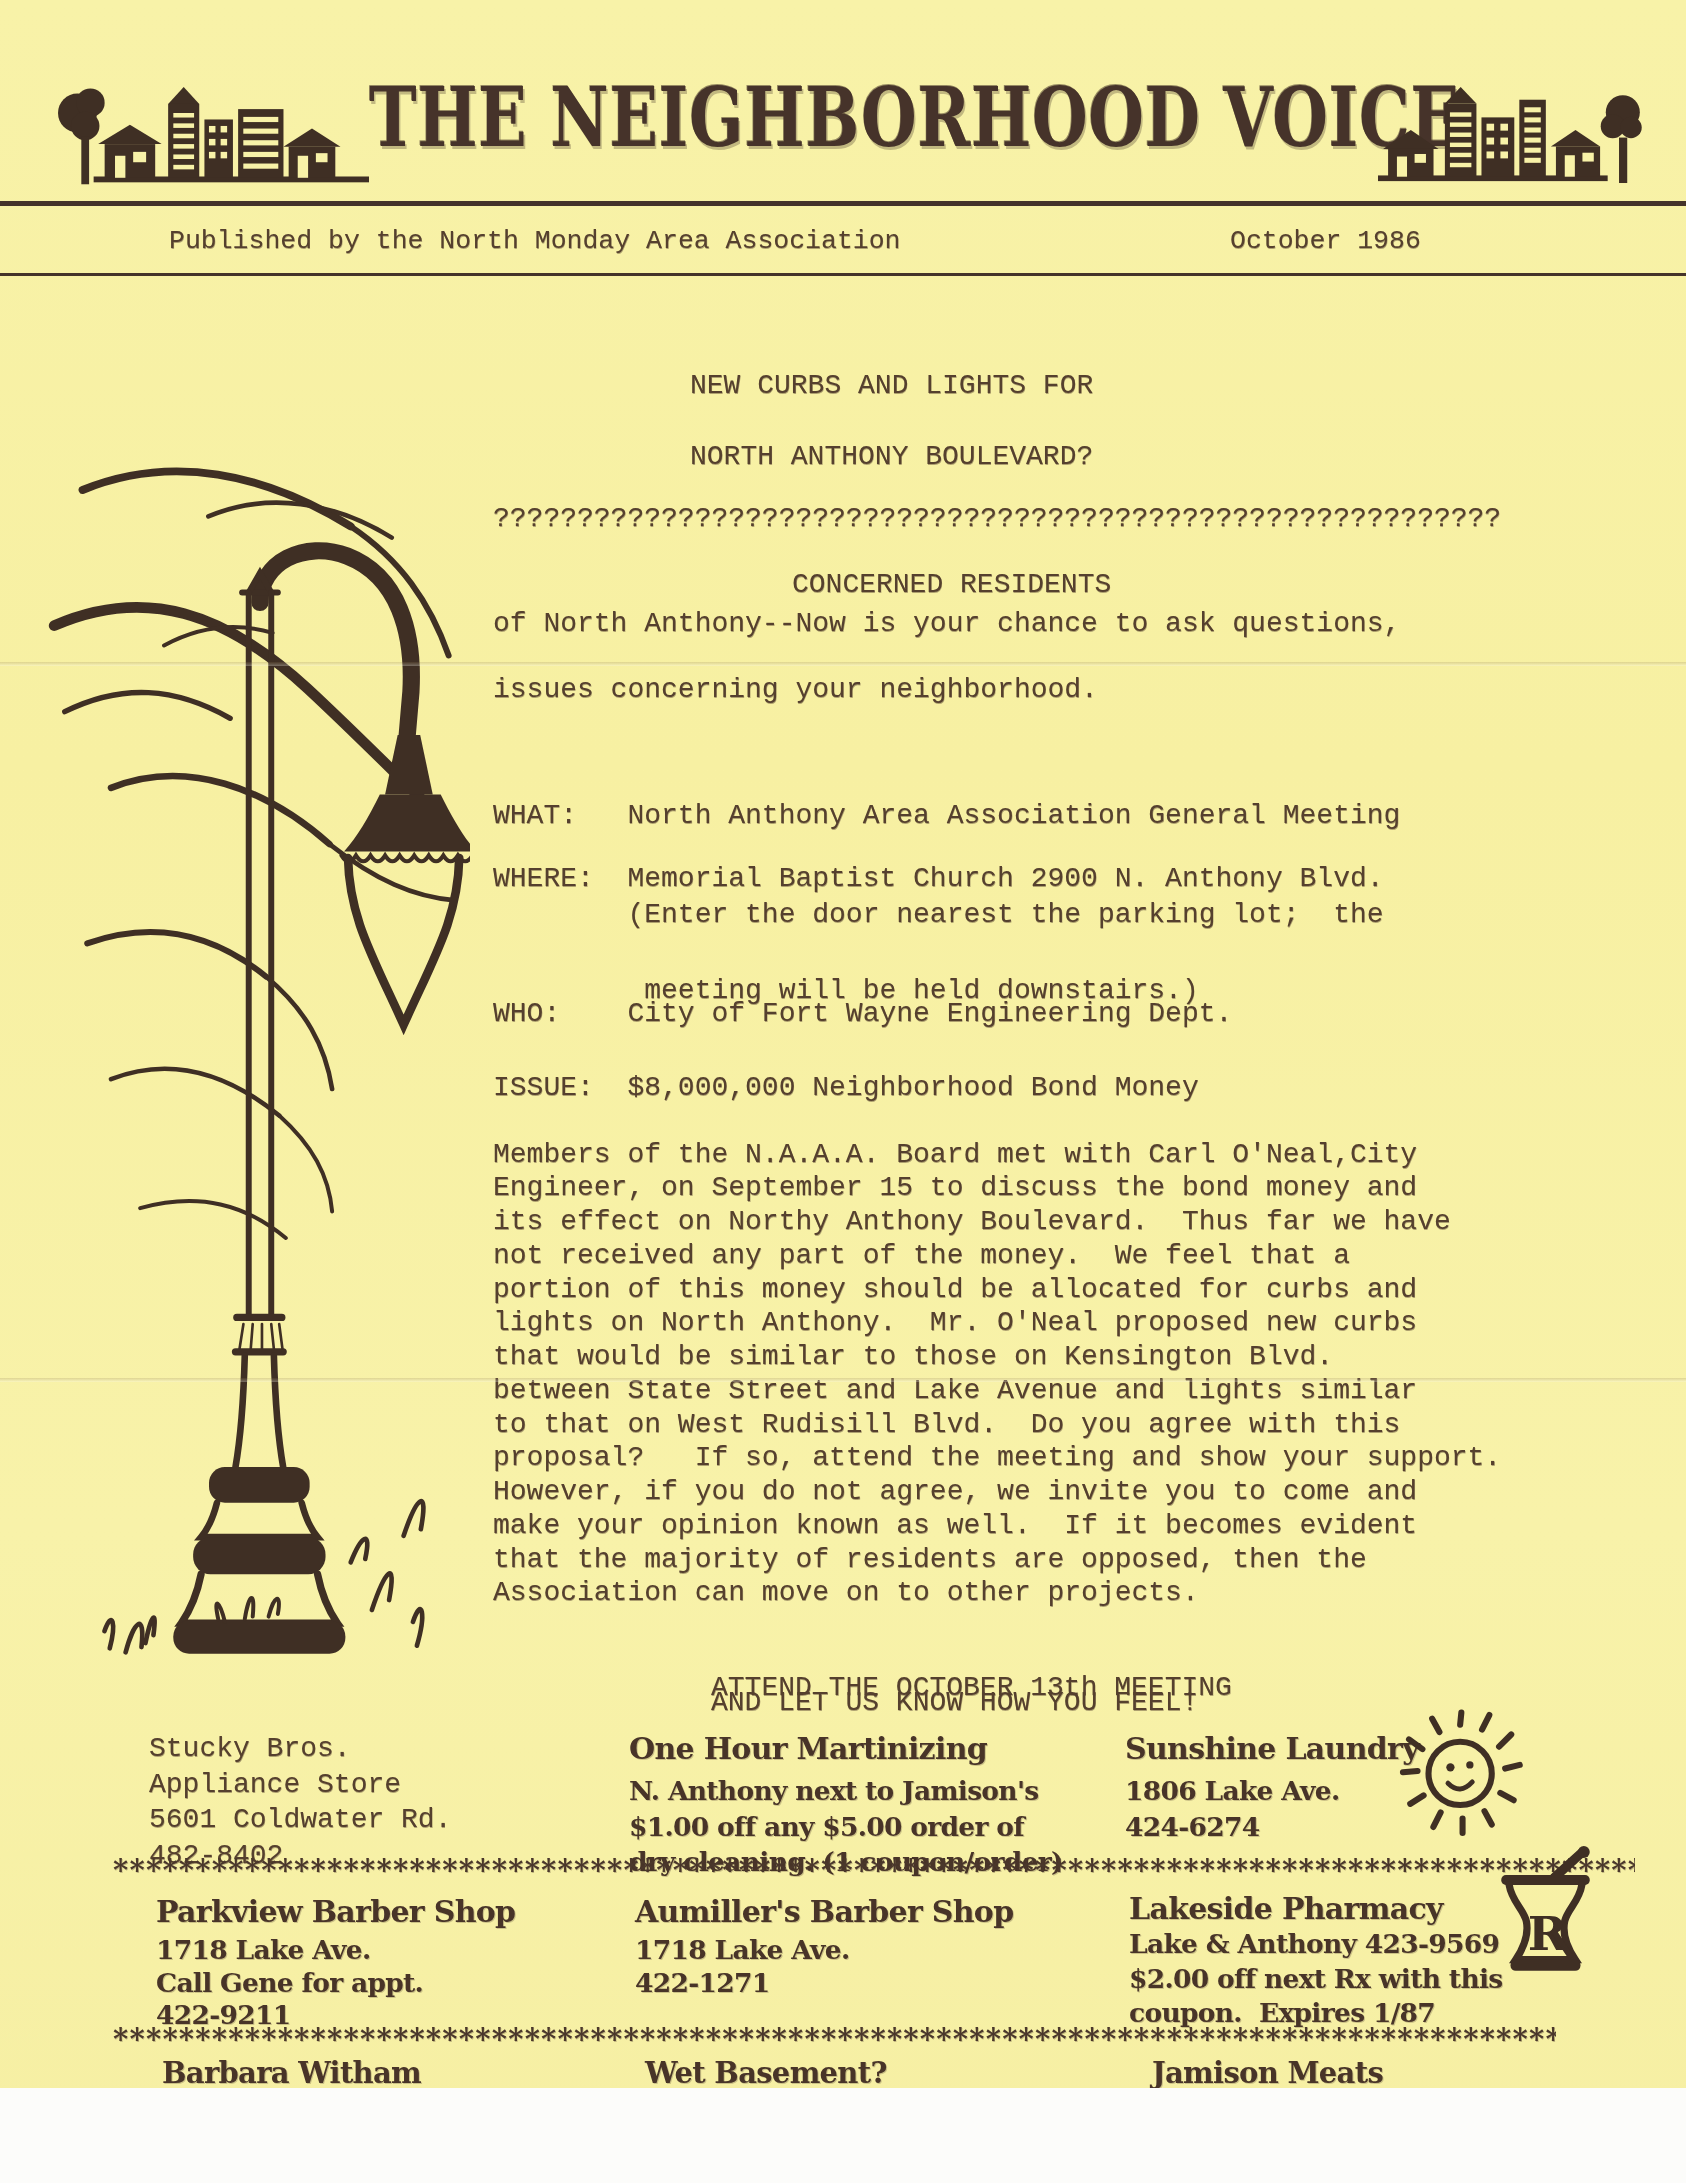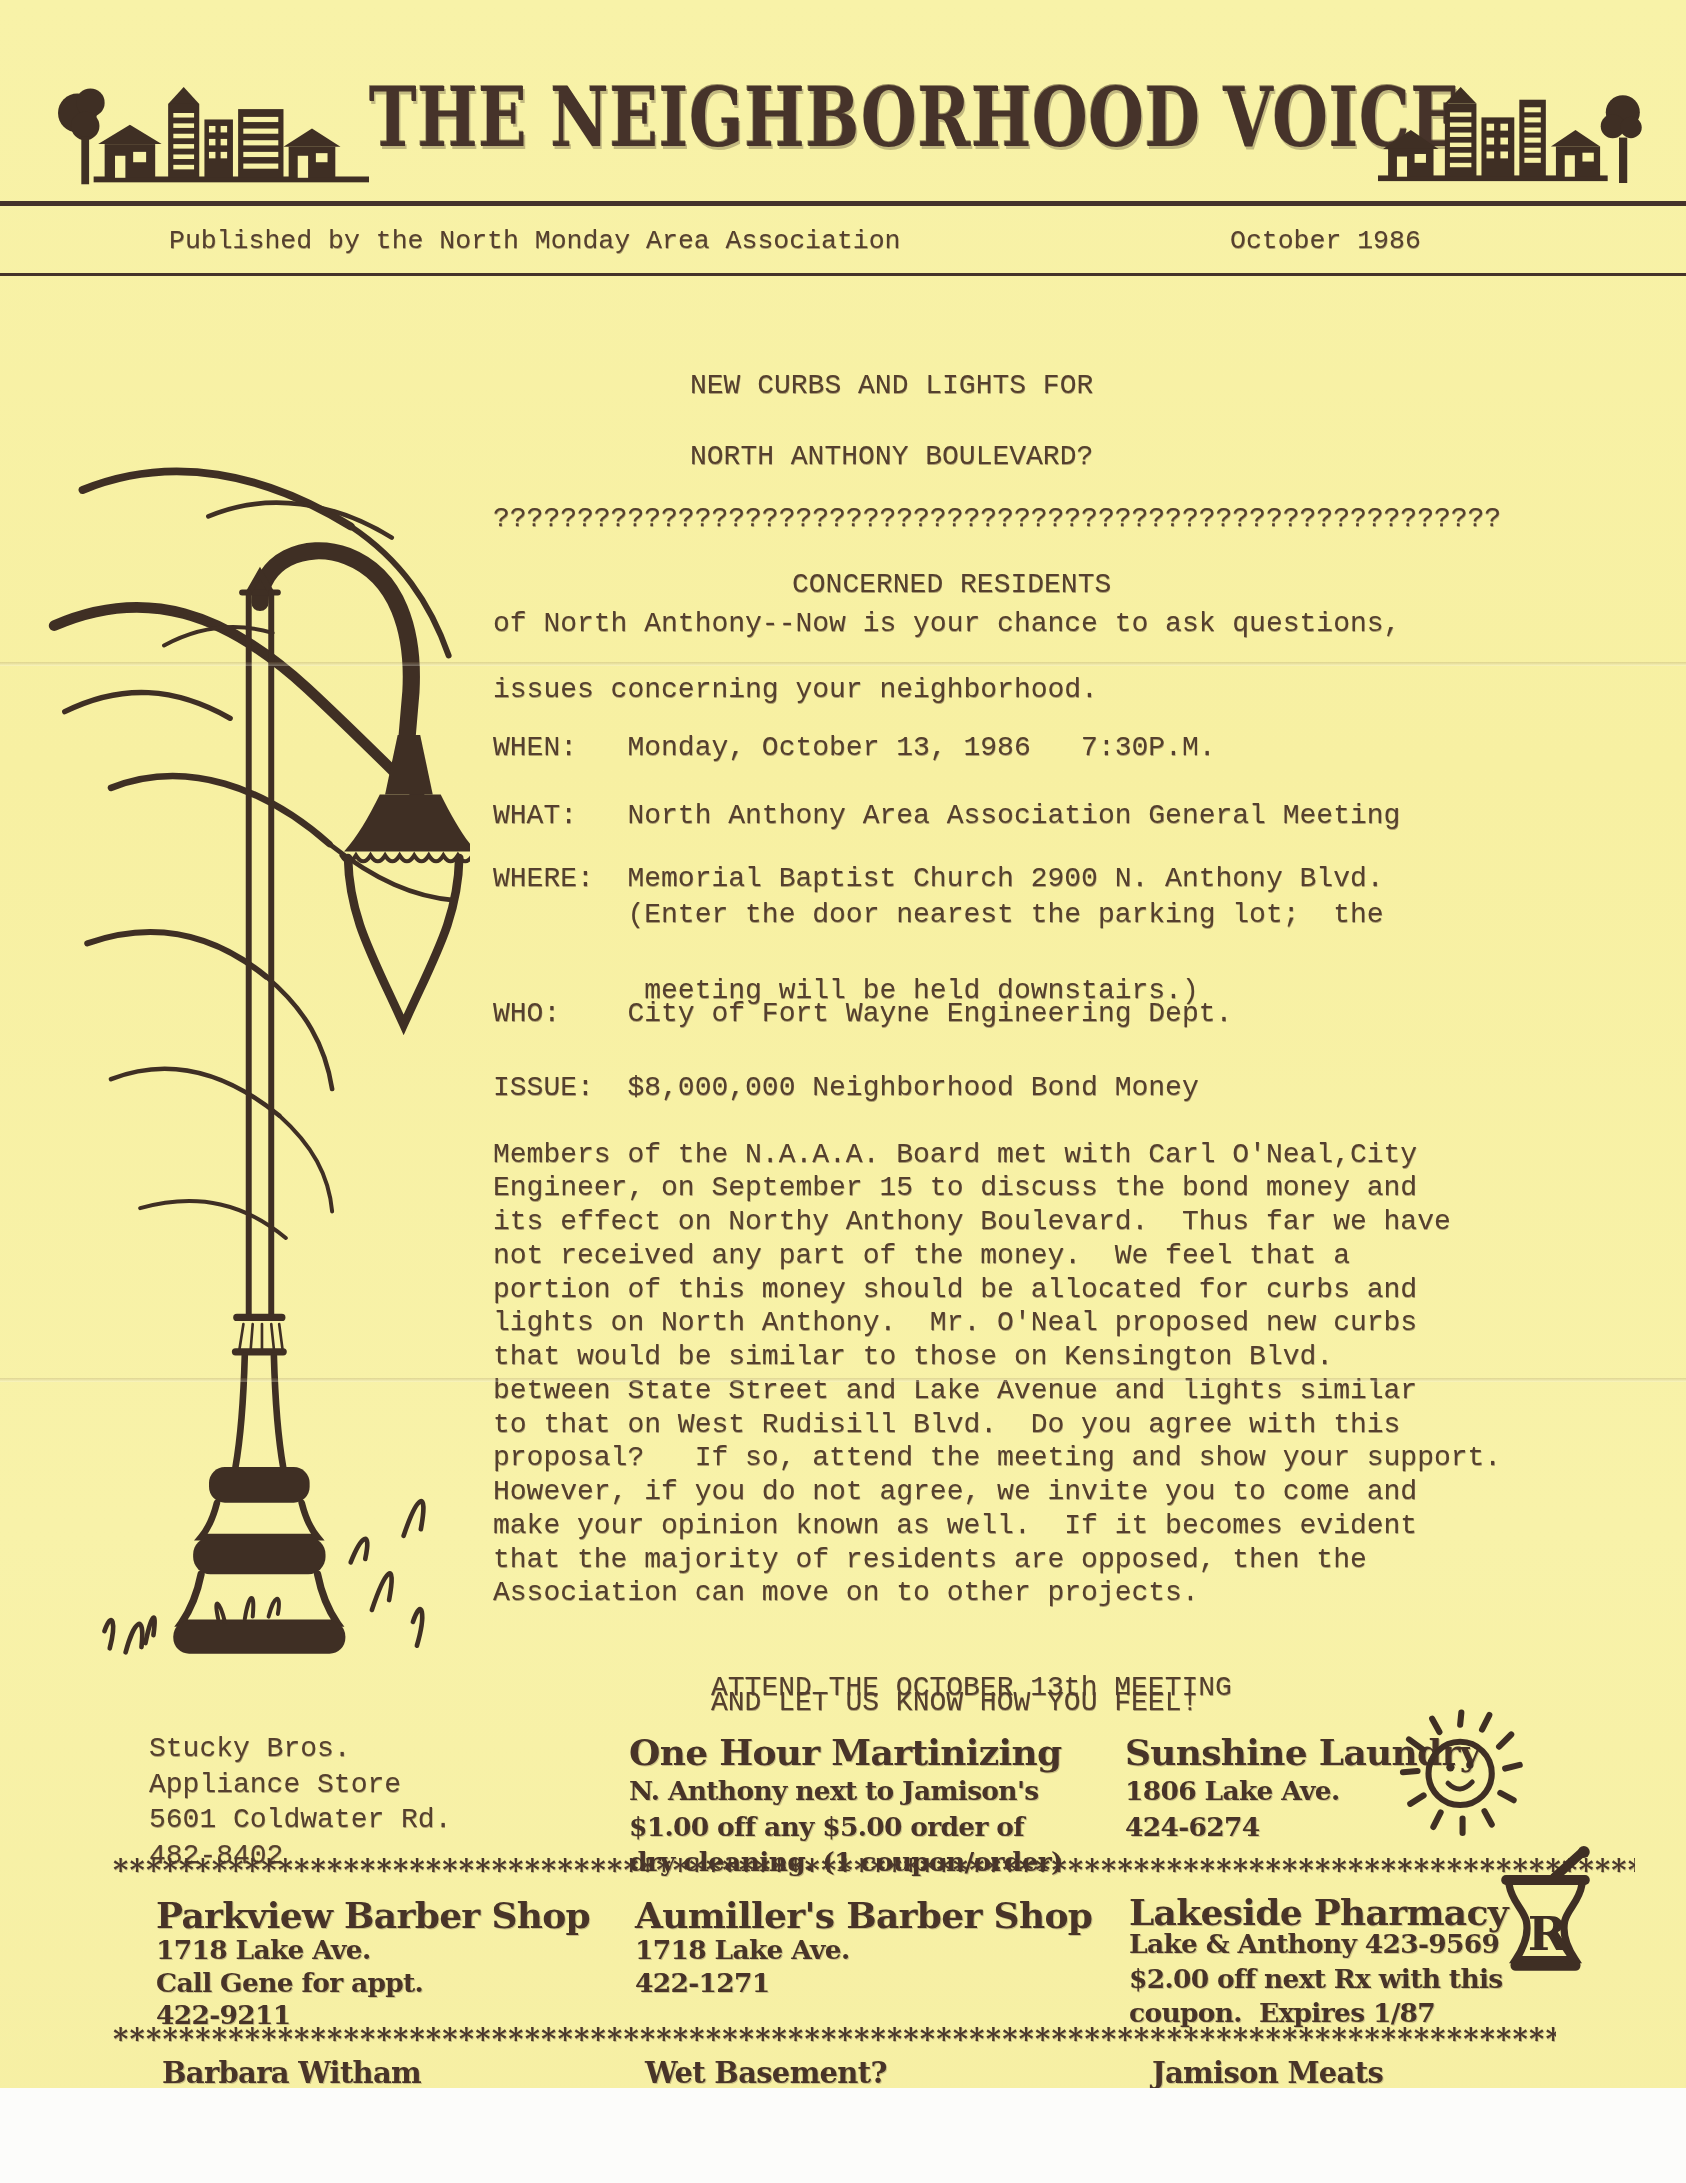--- a/index.html
+++ b/index.html
@@ -18,21 +18,21 @@
     text-shadow:0.4px 0.5px 0 rgba(85,63,46,0.45);
   }
   .t-sm{font-size:26.5px;}
   .disp{
     position:absolute;
     font-family:"DejaVu Serif","Liberation Serif",serif;
     font-weight:bold;color:#483428;white-space:pre;
     letter-spacing:-0.7px;
     text-shadow:1px 1.3px 0 rgba(72,52,40,0.25);
   }
-  .ad-title{font-size:36px;}
+  .ad-title{font-size:30px;}
   .ad-line{font-size:26.5px;}
   .ad-sm{font-size:29px;}
   .stars{
     position:absolute;overflow:hidden;white-space:nowrap;
     font-family:"DejaVu Serif","Liberation Serif",serif;font-weight:bold;
     font-size:29px;color:#4a372b;letter-spacing:1.3px;
     text-shadow:0.7px 0.7px 0 rgba(72,52,40,0.3);
   }
   #masthead-title{
     position:absolute;left:369px;top:74px;
@@ -197,21 +197,20 @@
   </svg>
 
   <div class="t" style="left:690px;top:371px;">NEW CURBS AND LIGHTS FOR</div>
   <div class="t" style="left:690px;top:442px;">NORTH ANTHONY BOULEVARD?</div>
   <div class="t" style="left:493px;top:504px;">????????????????????????????????????????????????????????????</div>
   <div class="t" style="left:792px;top:570px;">CONCERNED RESIDENTS</div>
 
   <div class="t" style="left:493px;top:609px;">of North Anthony--Now is your chance to ask questions,</div>
   <div class="t" style="left:493px;top:675px;">issues concerning your neighborhood.</div>
 
-  <div class="t" style="left:493px;top:733px;">WHEN:   Monday, October 13, 1986   7:30P.M.</div>
   <div class="t" style="left:493px;top:801px;">WHAT:   North Anthony Area Association General Meeting</div>
   <div class="t" style="left:493px;top:864px;">WHERE:  Memorial Baptist Church 2900 N. Anthony Blvd.</div>
   <div class="t" style="left:493px;top:900px;">        (Enter the door nearest the parking lot;  the</div>
   <div class="t" style="left:493px;top:936px;margin-top:40px;">         meeting will be held downstairs.)</div>
   <div class="t" style="left:493px;top:999px;">WHO:    City of Fort Wayne Engineering Dept.</div>
   <div class="t" style="left:493px;top:1073px;">ISSUE:  $8,000,000 Neighborhood Bond Money</div>
 
   <div class="t" style="left:493px;top:1140px;">Members of the N.A.A.A. Board met with Carl O'Neal,City</div>
   <div class="t" style="left:493px;top:1173px;">Engineer, on September 15 to discuss the bond money and</div>
   <div class="t" style="left:493px;top:1241px;">not received any part of the money.  We feel that a</div>

